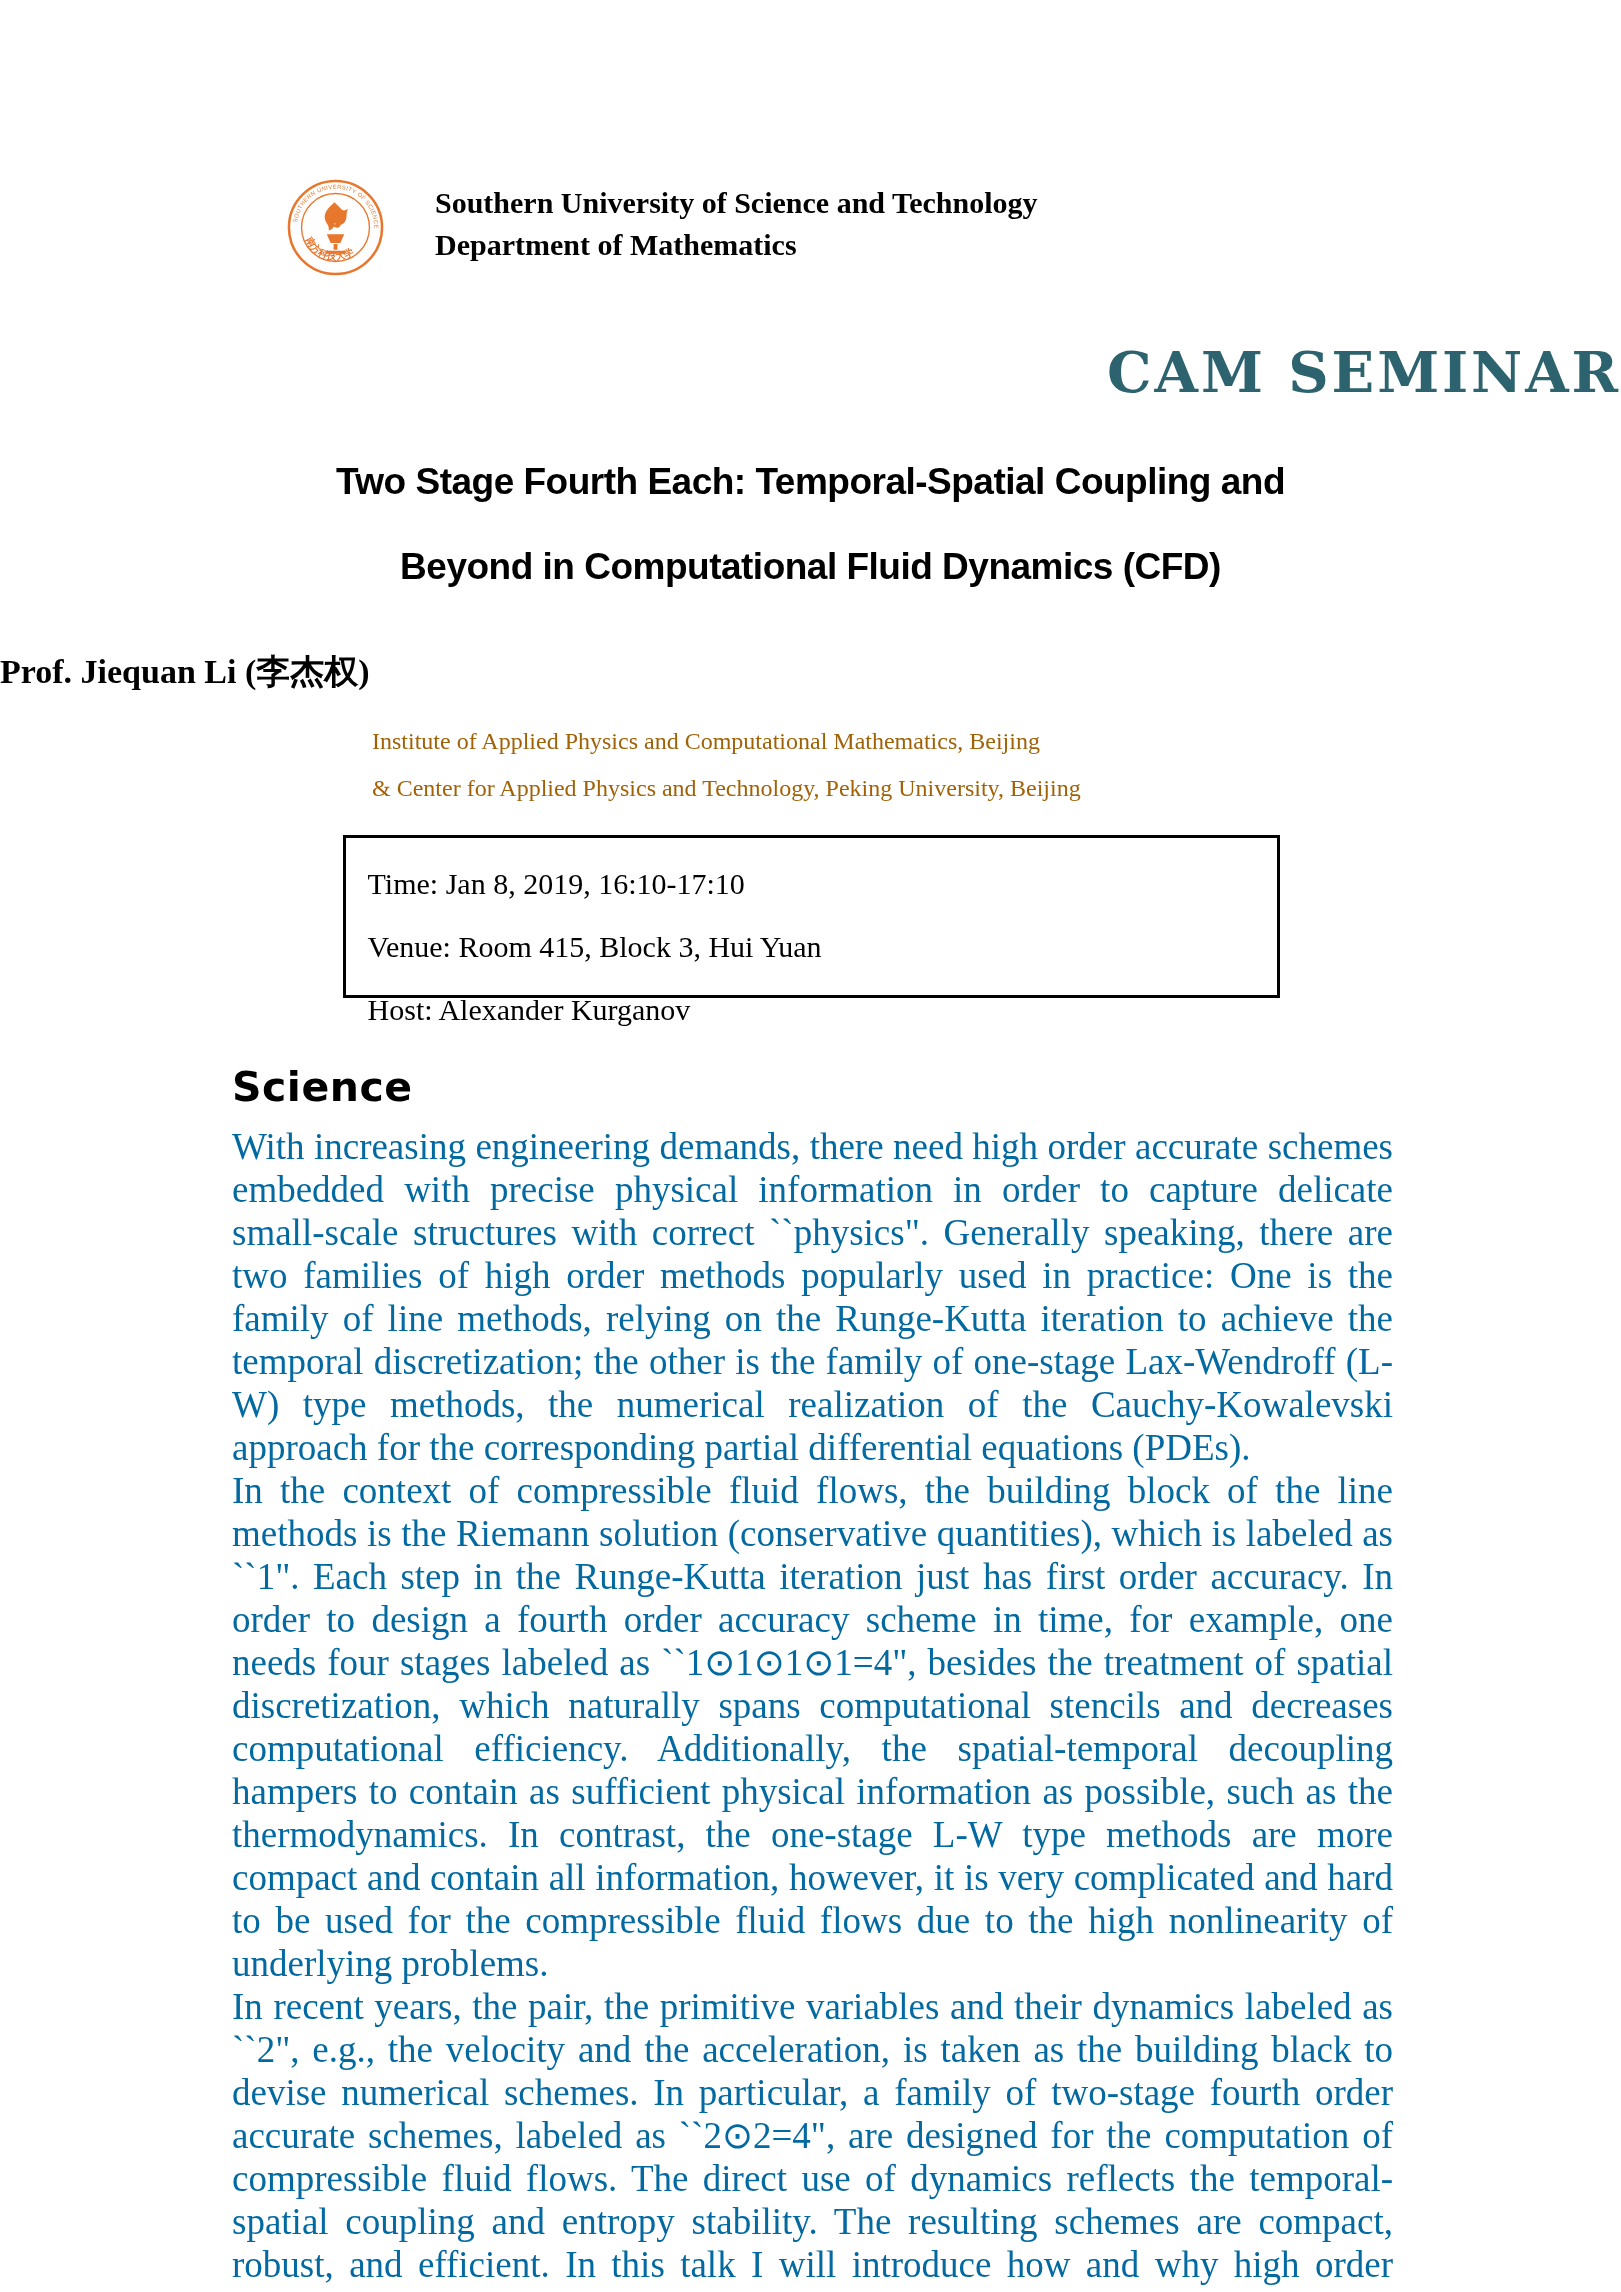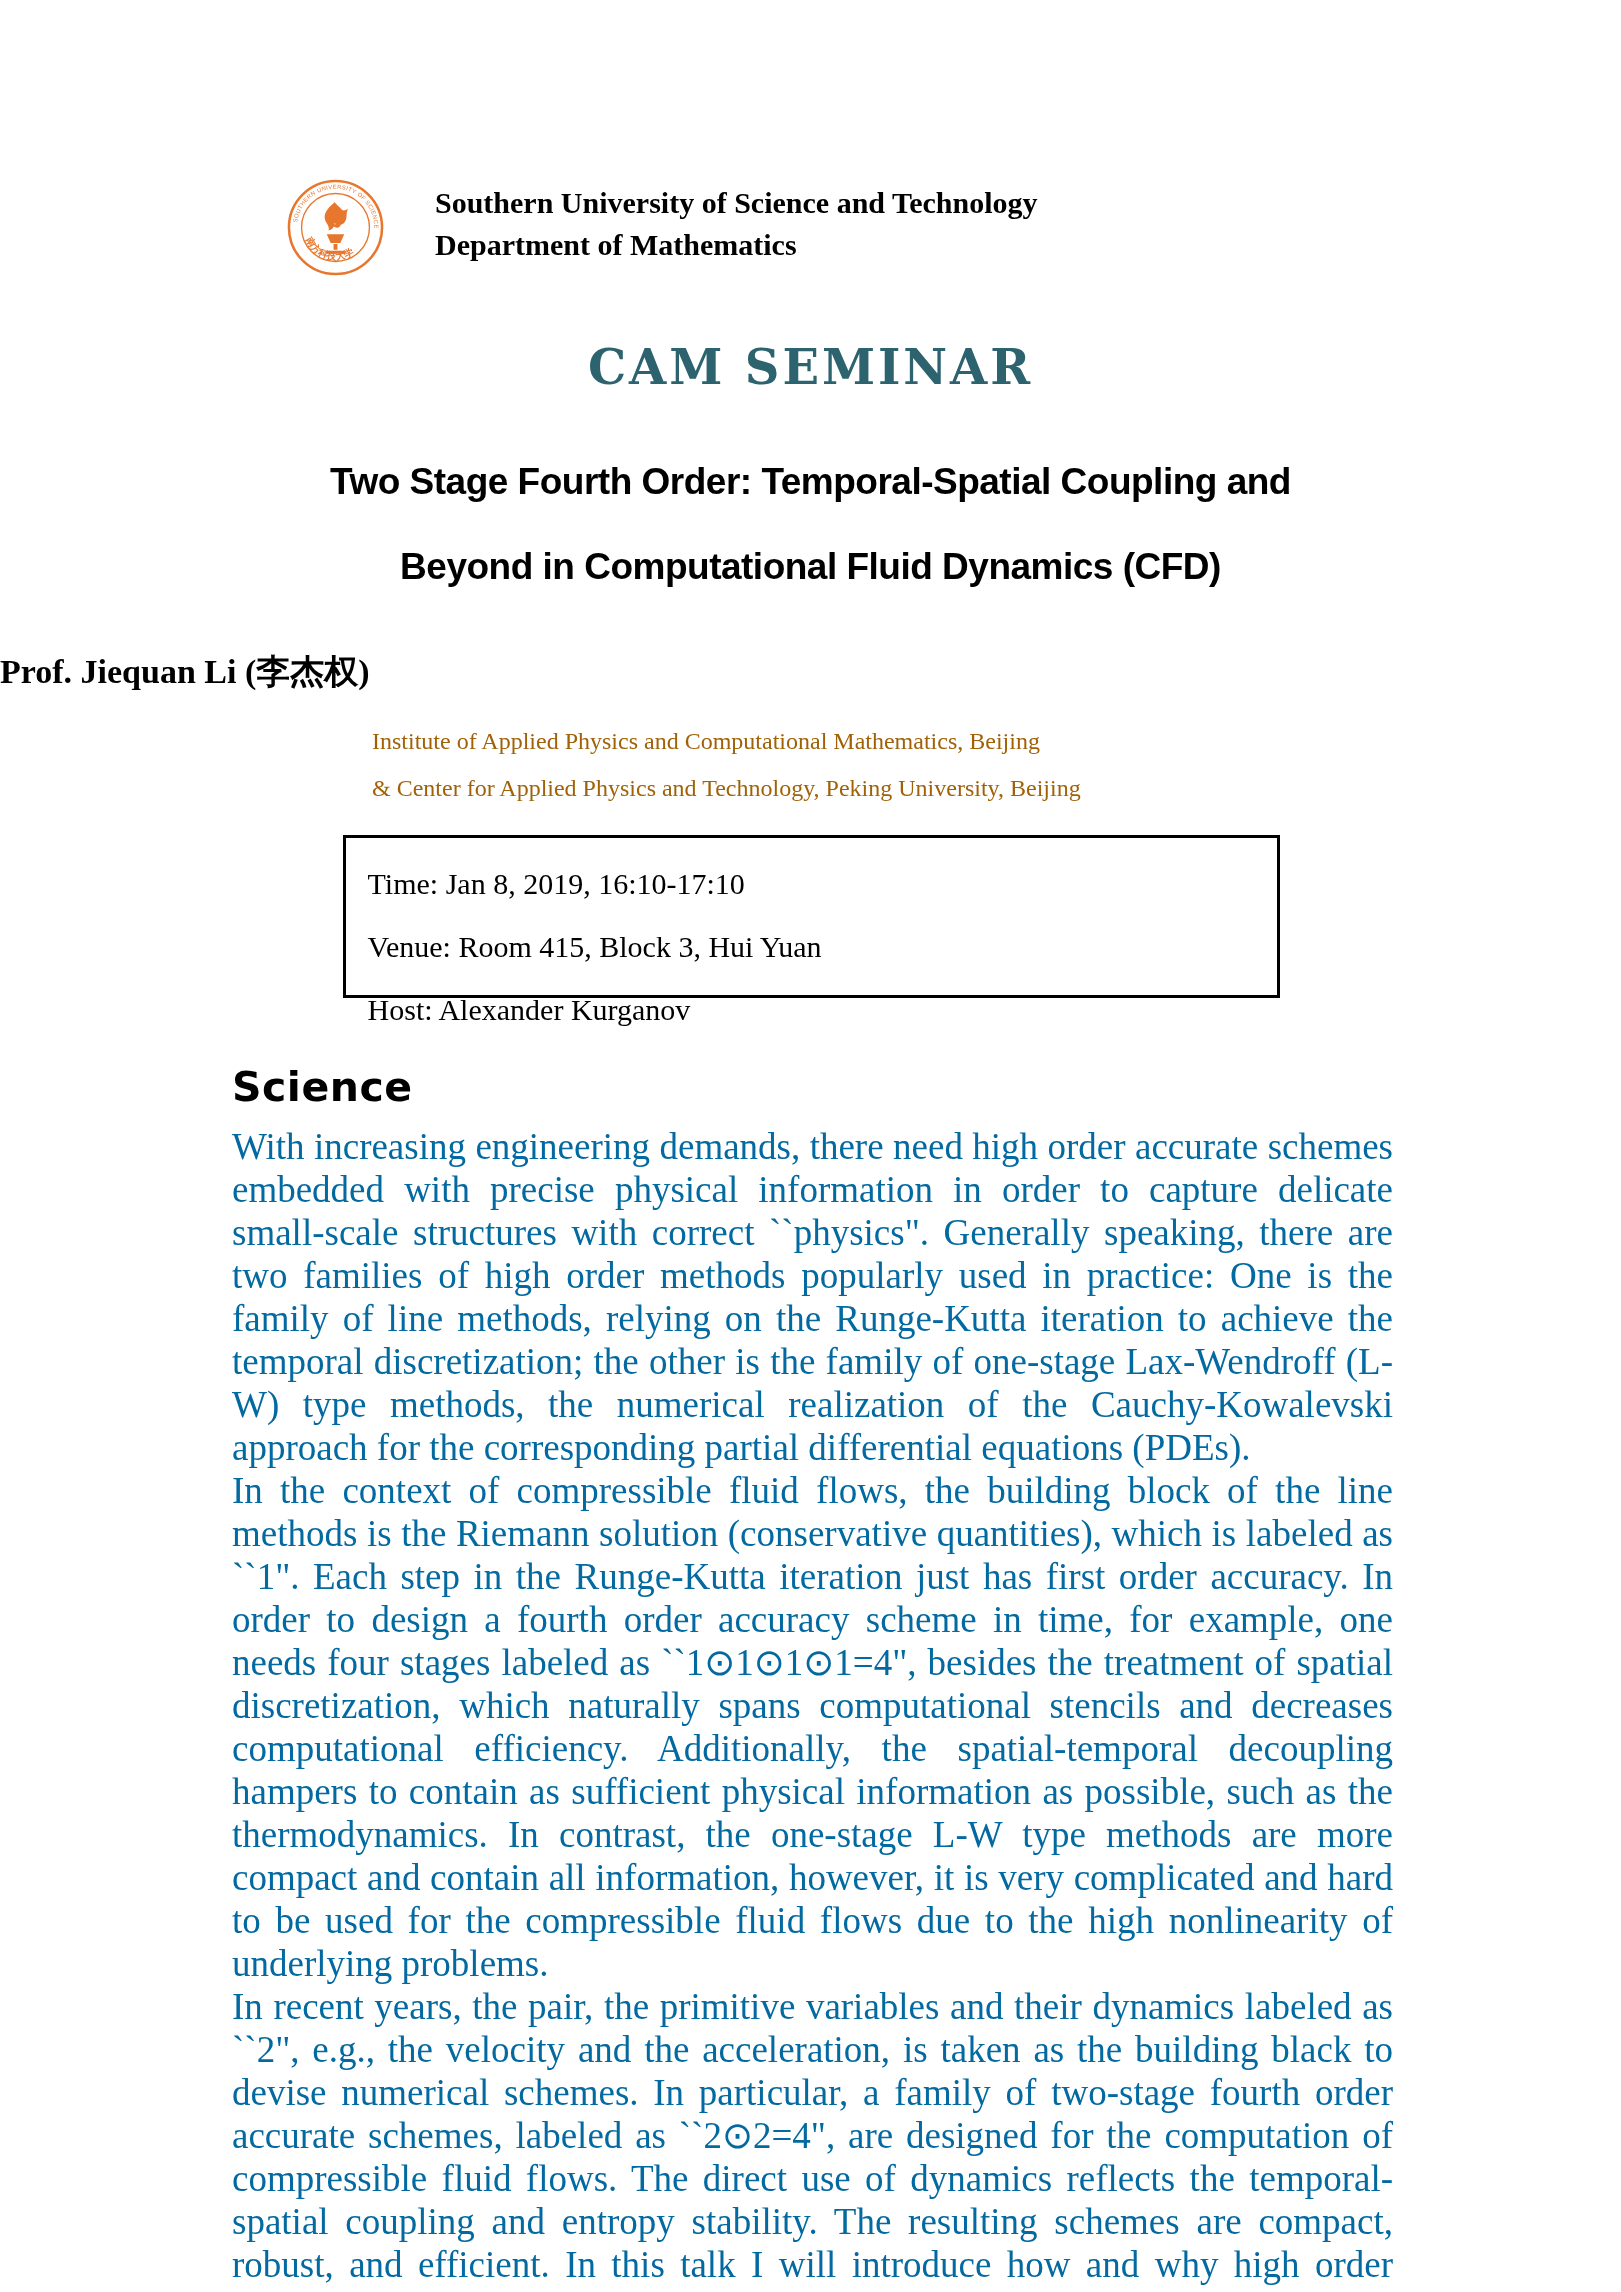--- a/index.html
+++ b/index.html
@@ -28,24 +28,24 @@
     font-size: 30px;
     line-height: 42px;
     color: #000000;
   }
 
   
   .cam-title {
     position: absolute;
     left: 0; top: 339px;
     width: 100%;
-    text-align: center;
+    text-align: right;
     font-family: "DejaVu Serif", serif;
     font-weight: bold;
-    font-size: 48px;
+    font-size: 56px;
     letter-spacing: 2.9px;
     color: #2D636E;
   }
 
   
   .talk-title-line {
     position: absolute;
     left: 0;
     width: 100%;
     text-align: center;
@@ -150,21 +150,21 @@
     </svg>
   </div>
 
   <div class="univ-block">
     <div>Southern University of Science and Technology</div>
     <div>Department of Mathematics</div>
   </div>
 
   <div class="cam-title">CAM SEMINAR</div>
 
-  <div class="talk-title-line l1">Two Stage Fourth Order: Temporal-Spatial Coupling and</div>
+  <div class="talk-title-line l1">Two Stage Fourth Each: Temporal-Spatial Coupling and</div>
   <div class="talk-title-line l2">Beyond in Computational Fluid Dynamics (CFD)</div>
 
   <div class="speaker">Prof. Jiequan Li (李杰权)</div>
 
   <div class="affiliation">
     <div>Institute of Applied Physics and Computational Mathematics, Beijing</div>
     <div>&amp; Center for Applied Physics and Technology, Peking University, Beijing</div>
   </div>
 
   <div class="info-box">

